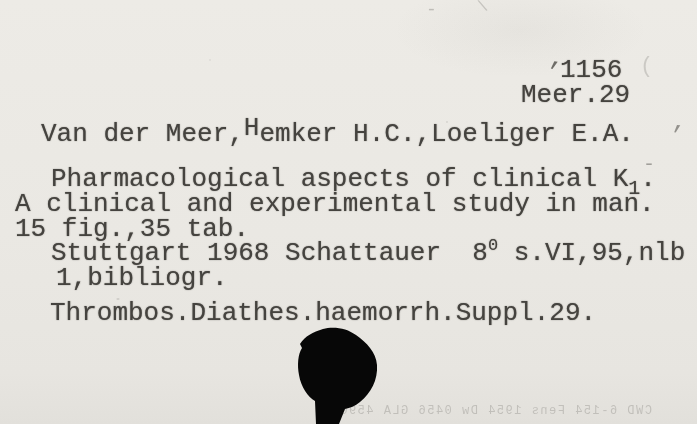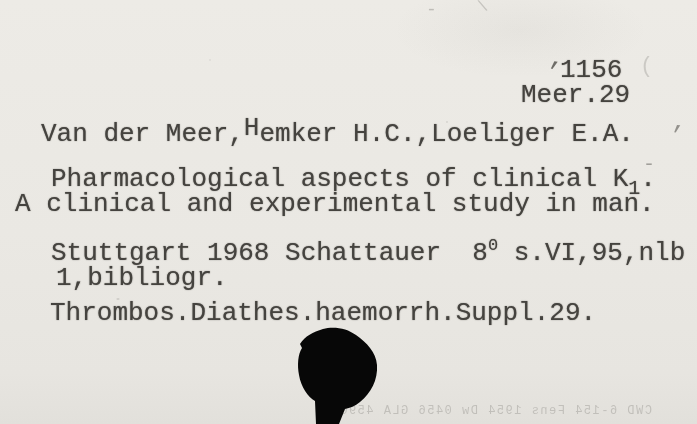--- a/index.html
+++ b/index.html
@@ -66,20 +66,21 @@
   <div class="line catalog-number">1156</div>
 
   <div class="line supplement">Meer.29</div>
 
   <div class="line authors"><span>Van der Meer,</span><span class="raised">H</span><span>emker H.C.,Loeliger E.A.</span></div>
 
   <div class="line title1"><span>Pharmacological aspects of clinical K</span><span class="sub">1</span><span>.</span></div>
 
   <div class="line title2">A clinical and experimental study in man.</div>
 
+  <div class="line collation">15 fig.,35 tab.</div>
 
   <div class="line imprint"><span>Stuttgart 1968 Schattauer  8</span><span class="sup">0</span><span> s.VI,95,nlb</span></div>
 
   <div class="line imprint2">1,bibliogr.</div>
 
   <div class="line series">Thrombos.Diathes.haemorrh.Suppl.29.</div>
 
   <span class="mark mark-comma">’</span>
   <span class="mark mark-accent">´</span>
   <span class="mark mark-paren">(</span>

